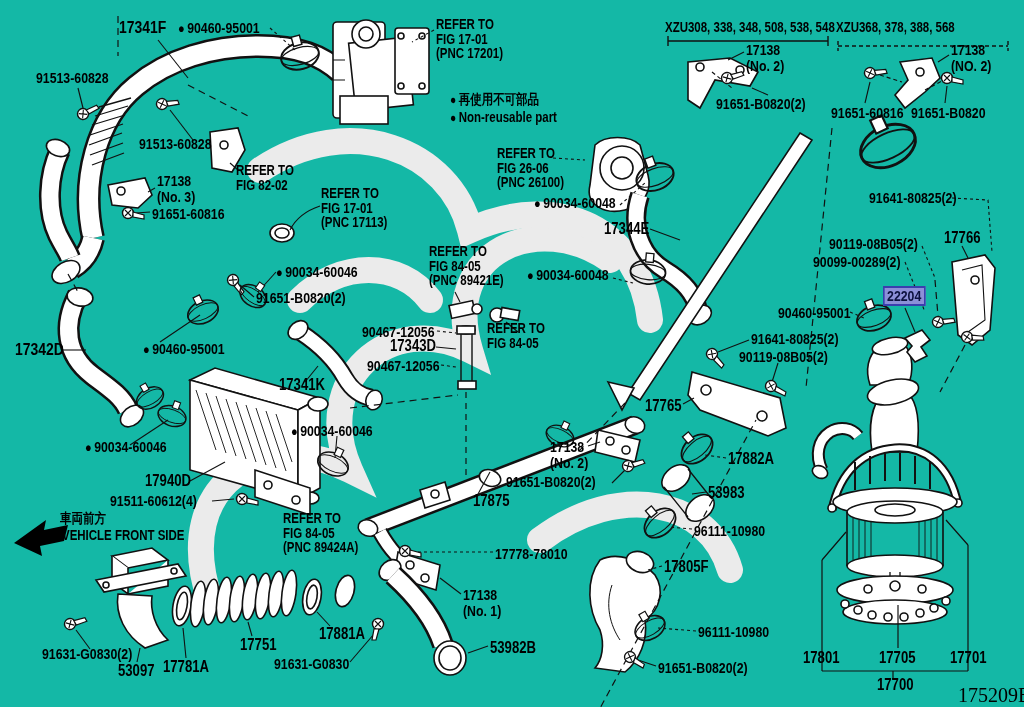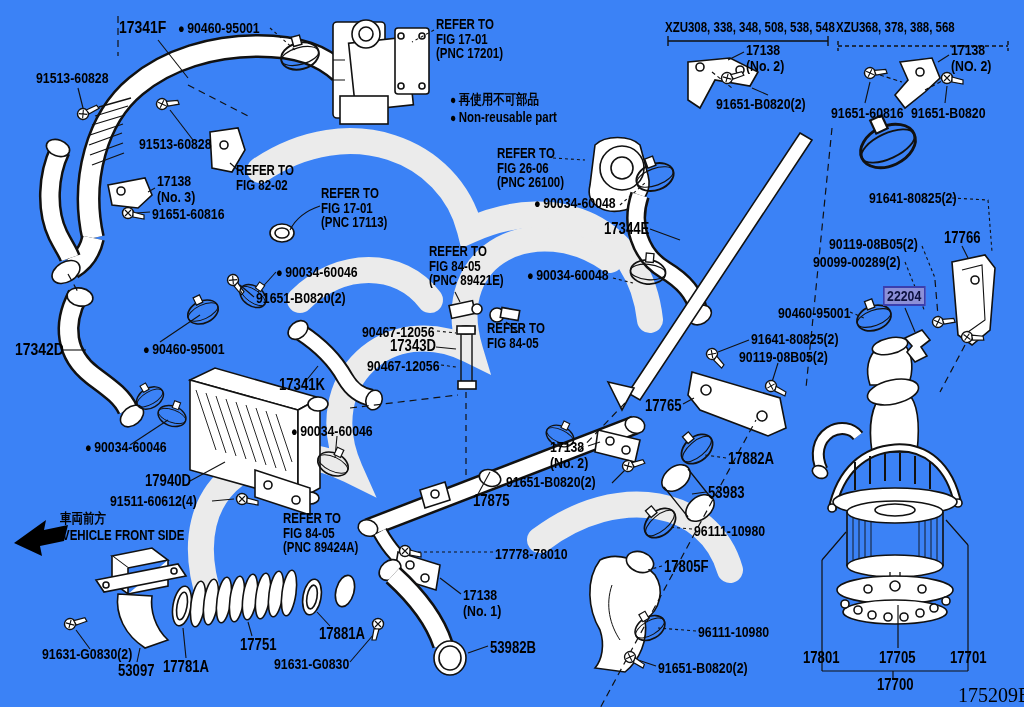--- a/index.html
+++ b/index.html
@@ -1,16 +1,16 @@
 <!DOCTYPE html>
 <html><head>
 <meta charset="utf-8">
 <style>
   html,body{margin:0;padding:0;background:#fff;}
-  #stage{position:relative;width:1024px;height:707px;background:#3b82f6;overflow:hidden;
+  #stage{position:relative;width:1024px;height:707px;background:#14b8a6;overflow:hidden;
          font-family:"Liberation Sans",sans-serif;}
   #art{position:absolute;left:0;top:0;width:1024px;height:707px;}
   #labels{position:absolute;left:0;top:0;width:1024px;height:707px;z-index:2;}
   .lbl{position:absolute;font-weight:bold;font-size:15px;line-height:1.05;color:#000;
        white-space:pre-line;transform:scaleX(.82);transform-origin:0 0;}
   .lbl .blt{margin-right:3px;font-size:0.9em;}
   .lbl.hl span.tx{background:#8c90d8;border:2px solid #3a3fae;color:#0d1240;padding:0 3px;display:inline-block;}
   #drawno{position:absolute;left:958px;top:684px;z-index:2;font-family:"Liberation Serif",serif;
           font-size:20px;color:#000;}
 </style>

